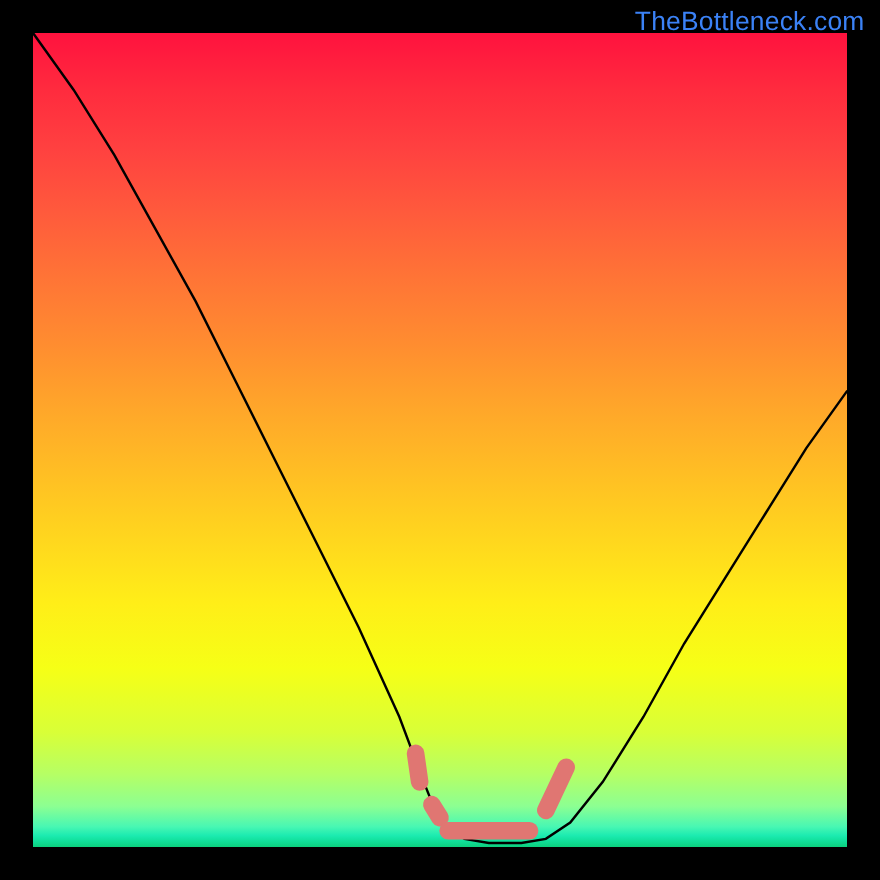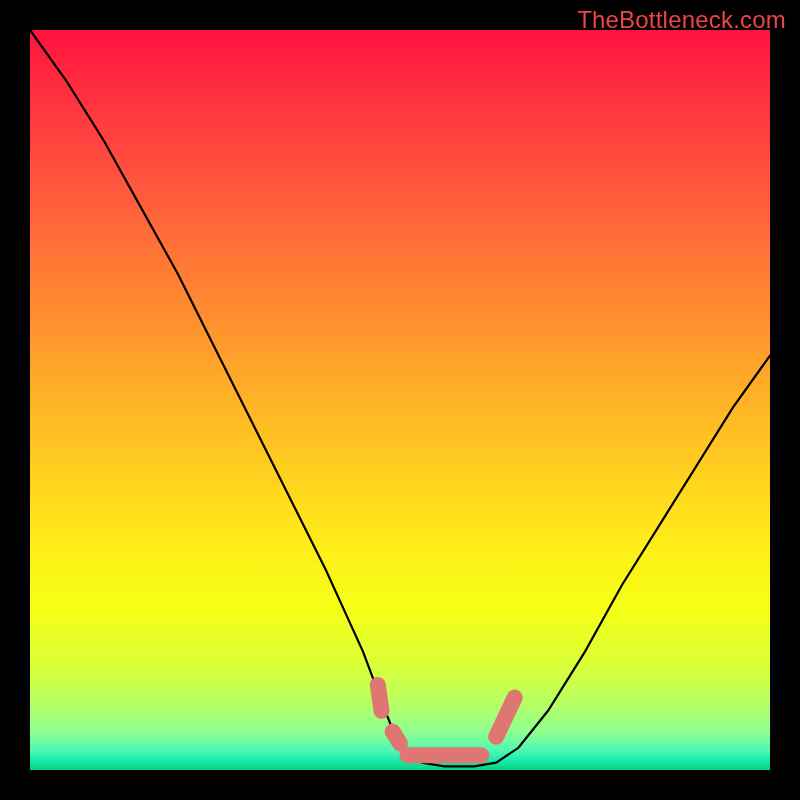--- a/index.html
+++ b/index.html
@@ -37,21 +37,21 @@
       #0cd07e 100%
     );
   }
   .watermark {
     position: absolute;
     top: 6px;
     right: 14px;
     font-family: Arial, Helvetica, sans-serif;
     font-size: 24px;
     font-weight: 500;
-    color: #ef4444;
+    color: #3b82f6;
     letter-spacing: 0.2px;
     user-select: none;
   }
   svg.overlay {
     position: absolute;
     left: 30px;
     top: 30px;
     width: 740px;
     height: 740px;
     overflow: visible;

